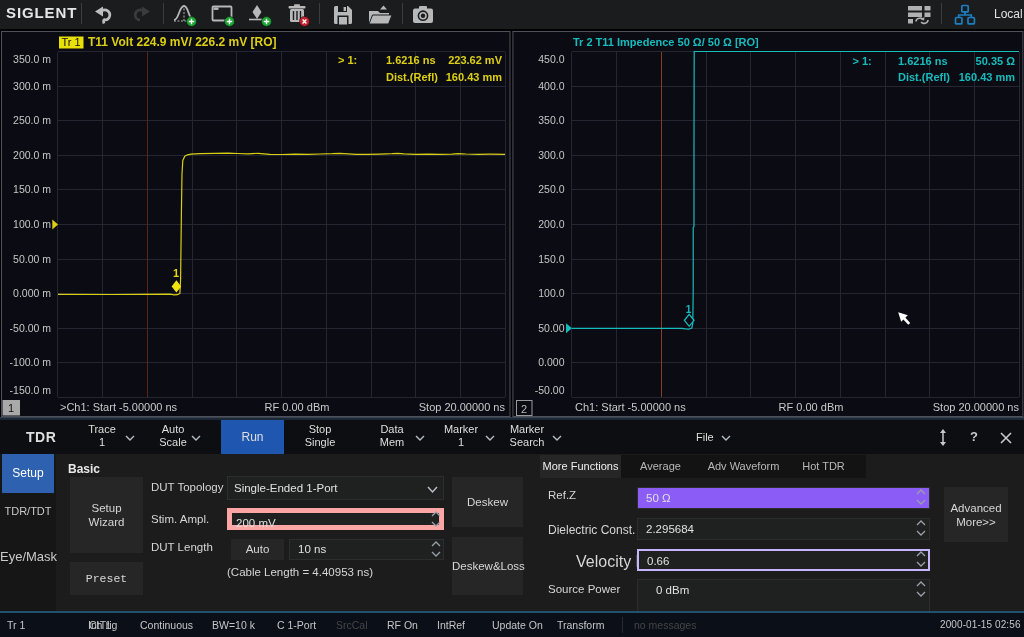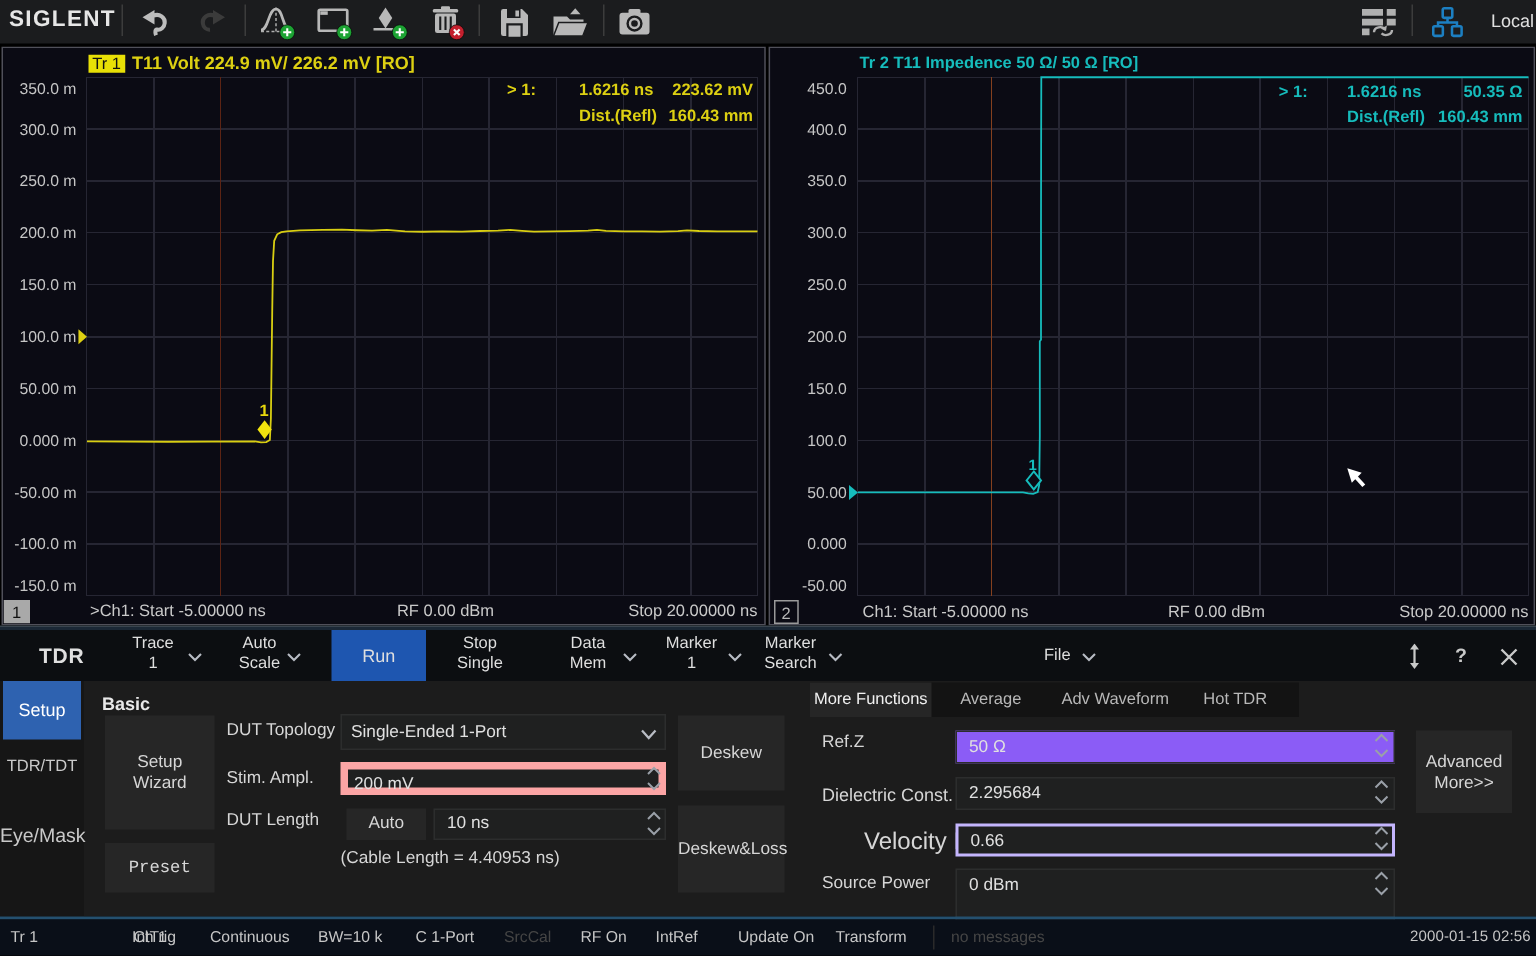--- a/index.html
+++ b/index.html
@@ -337,21 +337,21 @@
         <path d="M2 6 L6 2 L10 6" stroke="#9aa0a8" stroke-width="1.3" fill="none"></path>
         <path d="M2 12 L6 16 L10 12" stroke="#9aa0a8" stroke-width="1.3" fill="none"></path>
       </svg>
   <div class="abs" style="left:548px;top:99px;font-size:16px;color:#d6d6d6;margin-left:28px;">Velocity Factor</div>
   <div class="abs" style="left:637px;top:95px;width:293px;height:22px;background:#1f2020;border:2px solid #c4b5fd;color:#e0e0e0;font-size:11.5px;line-height:20px;padding-left:8px;">0.66</div>
   <svg class="abs" style="left:915px;top:96px" width="12" height="19">
         <path d="M2 6 L6 2 L10 6" stroke="#9aa0a8" stroke-width="1.3" fill="none"></path>
         <path d="M2 12 L6 16 L10 12" stroke="#9aa0a8" stroke-width="1.3" fill="none"></path>
       </svg>
   <div class="abs" style="left:548px;top:129px;font-size:11.5px;color:#d6d6d6;">Source Power</div>
-  <div class="abs" style="left:637px;top:125px;width:293px;height:38px;background:#1f2020;border:1px solid #2c2d2d;color:#e0e0e0;font-size:11.5px;line-height:20px;padding-left:8px;">0 dBm</div>
+  <div class="abs" style="left:637px;top:125px;width:293px;height:38px;background:#1f2020;border:1px solid #2c2d2d;color:#e0e0e0;font-size:11.5px;line-height:20px;padding-left:18px;">0 dBm</div>
   <svg class="abs" style="left:915px;top:126px" width="12" height="19">
         <path d="M2 6 L6 2 L10 6" stroke="#9aa0a8" stroke-width="1.3" fill="none"></path>
         <path d="M2 12 L6 16 L10 12" stroke="#9aa0a8" stroke-width="1.3" fill="none"></path>
       </svg>
 
   <div class="abs" style="left:944px;top:33px;width:64px;height:55px;background:#262626;color:#d6d6d6;font-size:11.5px;text-align:center;">
         <div style="margin-top:14px;line-height:14px;">Advanced<br>More&gt;&gt;</div>
       </div>
 </div>
 

